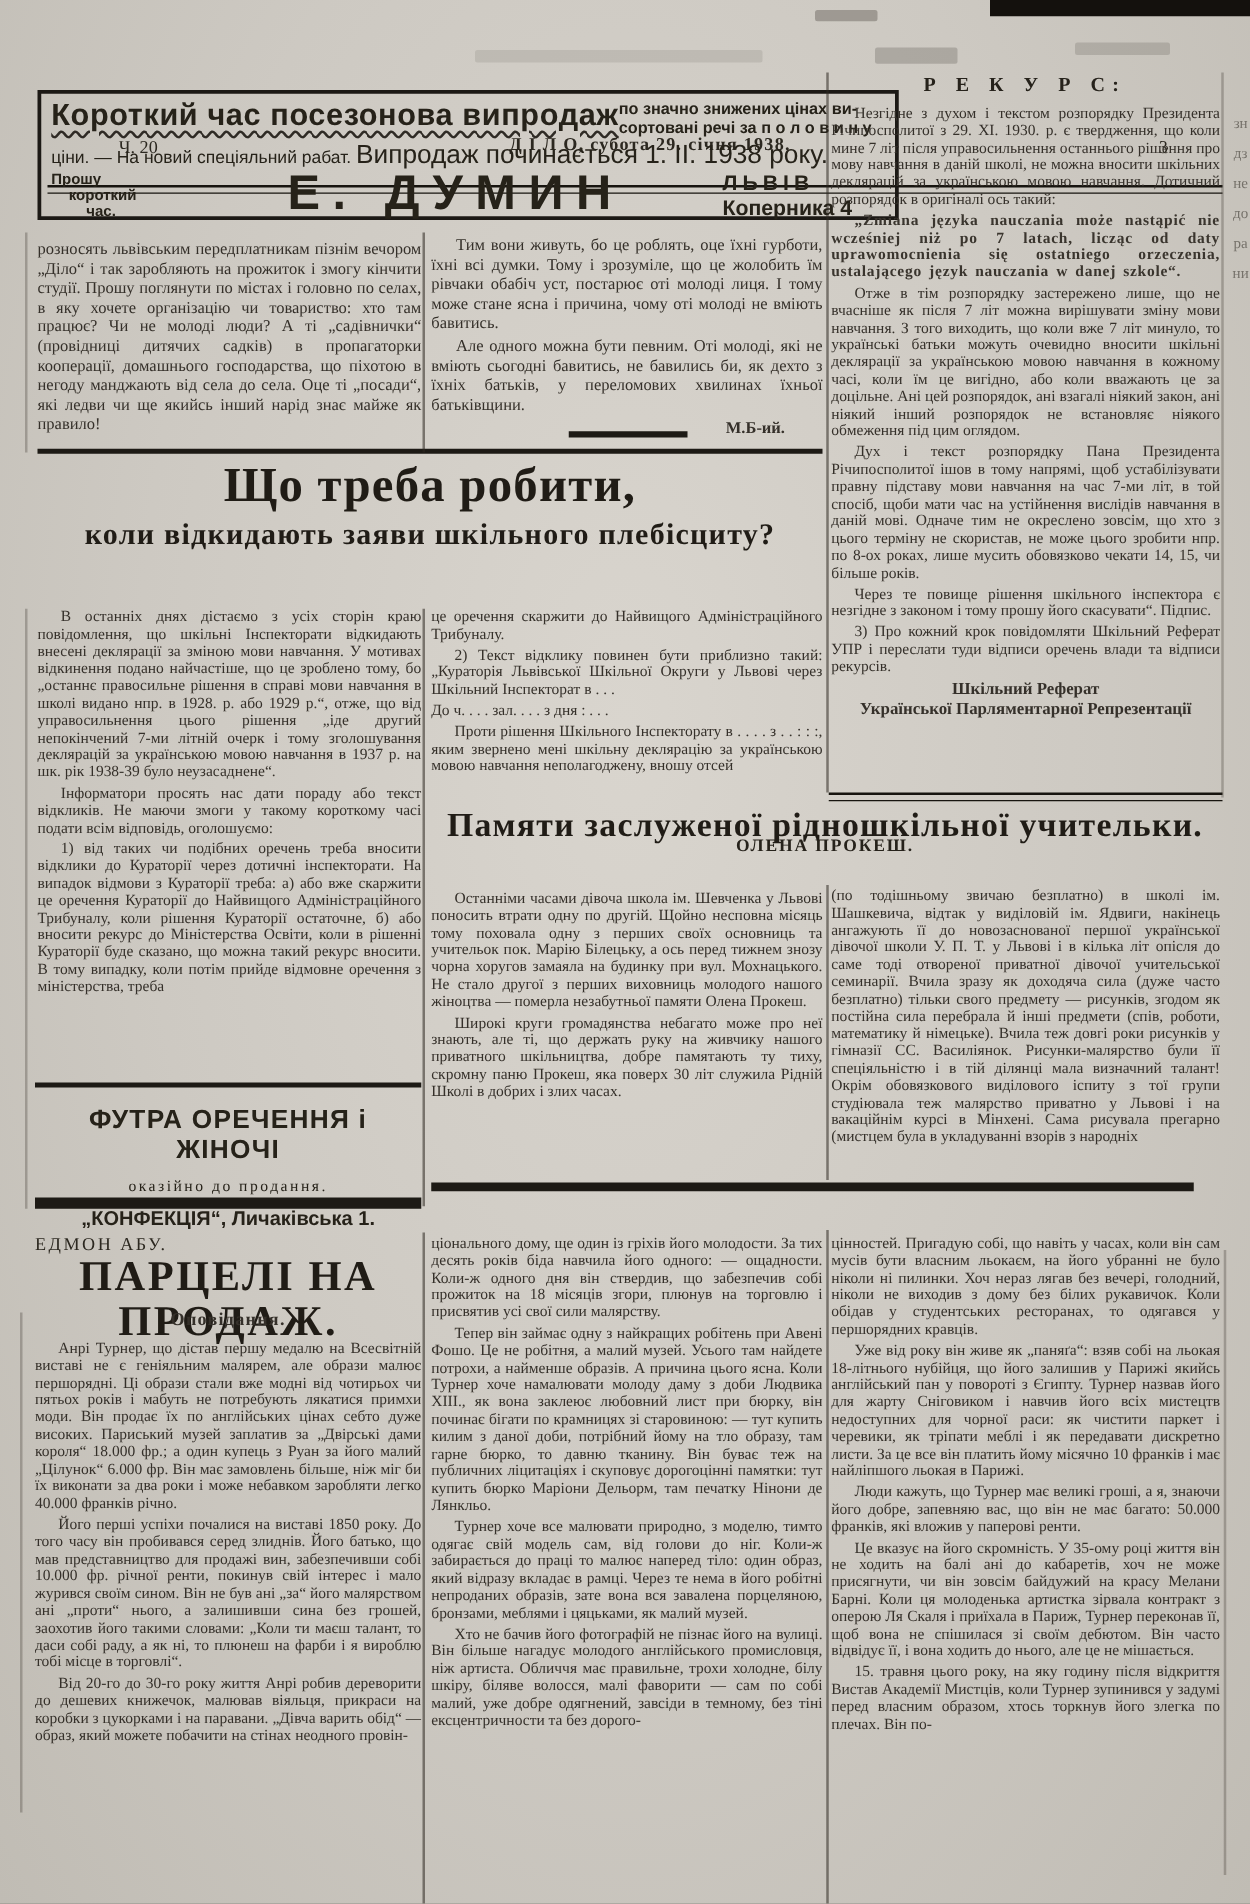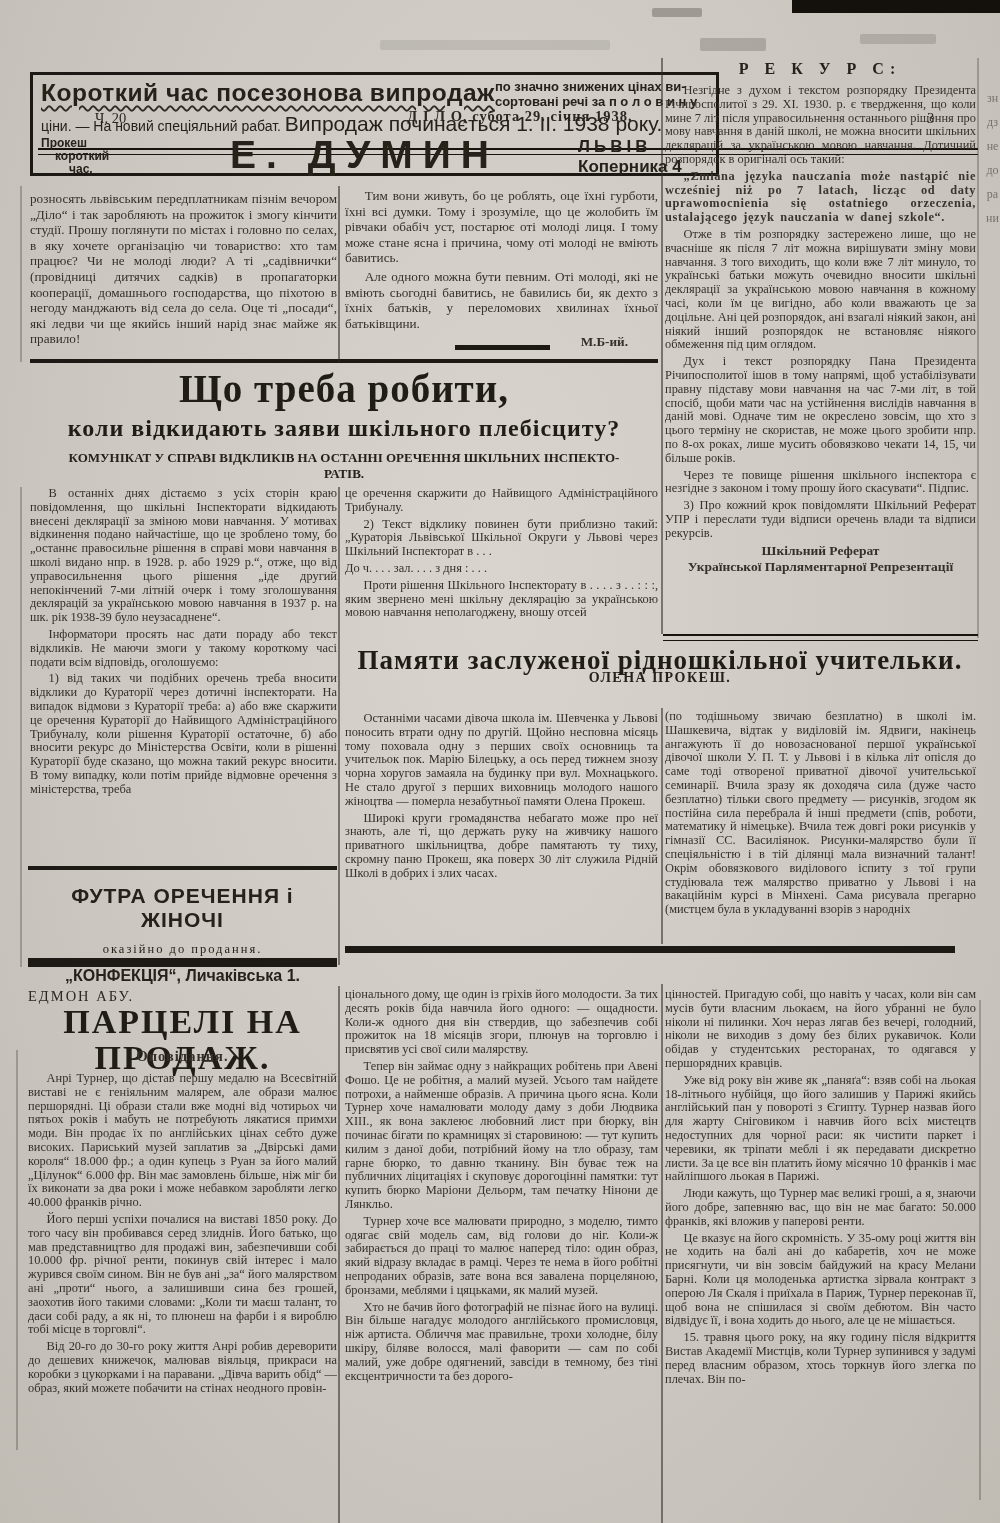--- a/index.html
+++ b/index.html
@@ -92,21 +92,21 @@
         <span style="display:block">по значно знижених цінах ви-</span>
         <span style="display:block">сортовані речі за п о л о в и н у</span>
       </div>
     </div>
     <div class="ad-row2">
       <span>ціни. — На новий спеціяльний рабат.</span>
       <span class="b">Випродаж починається 1. II. 1938 року.</span>
     </div>
     <div class="ad-row3">
       <div class="ad-note">
-        <span class="n1">Прокеш</span>
+        <span class="n1">Прошу</span>
         <span class="n2">короткий</span>
         <span class="n3">час.</span>
       </div>
       <div class="ad-name">Е. ДУМИН</div>
       <div class="ad-city">
         <span style="display:block;letter-spacing:4px;">ЛЬВІВ</span>
         <span style="display:block;">Коперника 4</span>
       </div>
     </div>
   </div>
@@ -118,21 +118,20 @@
   <div class="abs bt-lg" style="left:345px;top:188px;width:313px;">
     <p class="ind">Тим вони живуть, бо це роблять, оце їхні гурботи, їхні всі думки. Тому і зрозуміле, що це жолобить їм рівчаки обабіч уст, постарює оті молоді лиця. І тому може стане ясна і причина, чому оті молоді не вміють бавитись.</p>
     <p class="ind">Але одного можна бути певним. Оті молоді, які не вміють сьогодні бавитись, не бавились би, як дехто з їхніх батьків, у переломових хвилинах їхньої батьківщини.</p>
     <p class="sig-right">М.Б-ий.</p>
   </div>
   <div class="rule-h" style="left:455px;top:345px;width:95px;height:5px;"></div>
   <div class="rule-h" style="left:30px;top:359px;width:628px;height:3.5px;"></div>
 
   <div class="abs headline-xl h-shcho1" style="left:30px;top:368px;width:628px;">Що треба робити,</div>
   <div class="abs headline-xl h-shcho2" style="left:30px;top:415px;width:628px;">коли відкидають заяви шкільного плебісциту?</div>
-  <div class="abs h-sub" style="left:55px;top:450px;width:578px;">КОМУНІКАТ У СПРАВІ ВІДКЛИКІВ НА ОСТАННІ ОРЕЧЕННЯ ШКІЛЬНИХ ІНСПЕКТО- РАТІВ.</div>
 
   <div class="abs bt" style="left:30px;top:487px;width:307px;">
     <p class="ind">В останніх днях дістаємо з усіх сторін краю повідомлення, що шкільні Інспекторати відкидають внесені деклярації за зміною мови навчання. У мотивах відкинення подано найчастіше, що це зроблено тому, бо „останнє правосильне рішення в справі мови навчання в школі видано нпр. в 1928. р. або 1929 р.“, отже, що від управосильнення цього рішення „іде другий непокінчений 7-ми літній очерк і тому зголошування деклярацій за українською мовою навчання в 1937 р. на шк. рік 1938-39 було неузасаднене“.</p>
     <p class="ind">Інформатори просять нас дати пораду або текст відкликів. Не маючи змоги у такому короткому часі подати всім відповідь, оголошуємо:</p>
     <p class="ind">1) від таких чи подібних оречень треба вносити відклики до Кураторії через дотичні інспекторати. На випадок відмови з Кураторії треба: а) або вже скаржити це оречення Кураторії до Найвищого Адміністраційного Трибуналу, коли рішення Кураторії остаточне, б) або вносити рекурс до Міністерства Освіти, коли в рішенні Кураторії буде сказано, що можна такий рекурс вносити. В тому випадку, коли потім прийде відмовне оречення з міністерства, треба</p>
   </div>
   <div class="rule-h" style="left:28px;top:866px;width:309px;height:4px;"></div>
 
   <div class="abs bt" style="left:345px;top:487px;width:313px;">
     <p class="cont">це оречення скаржити до Найвищого Адміністраційного Трибуналу.</p>

